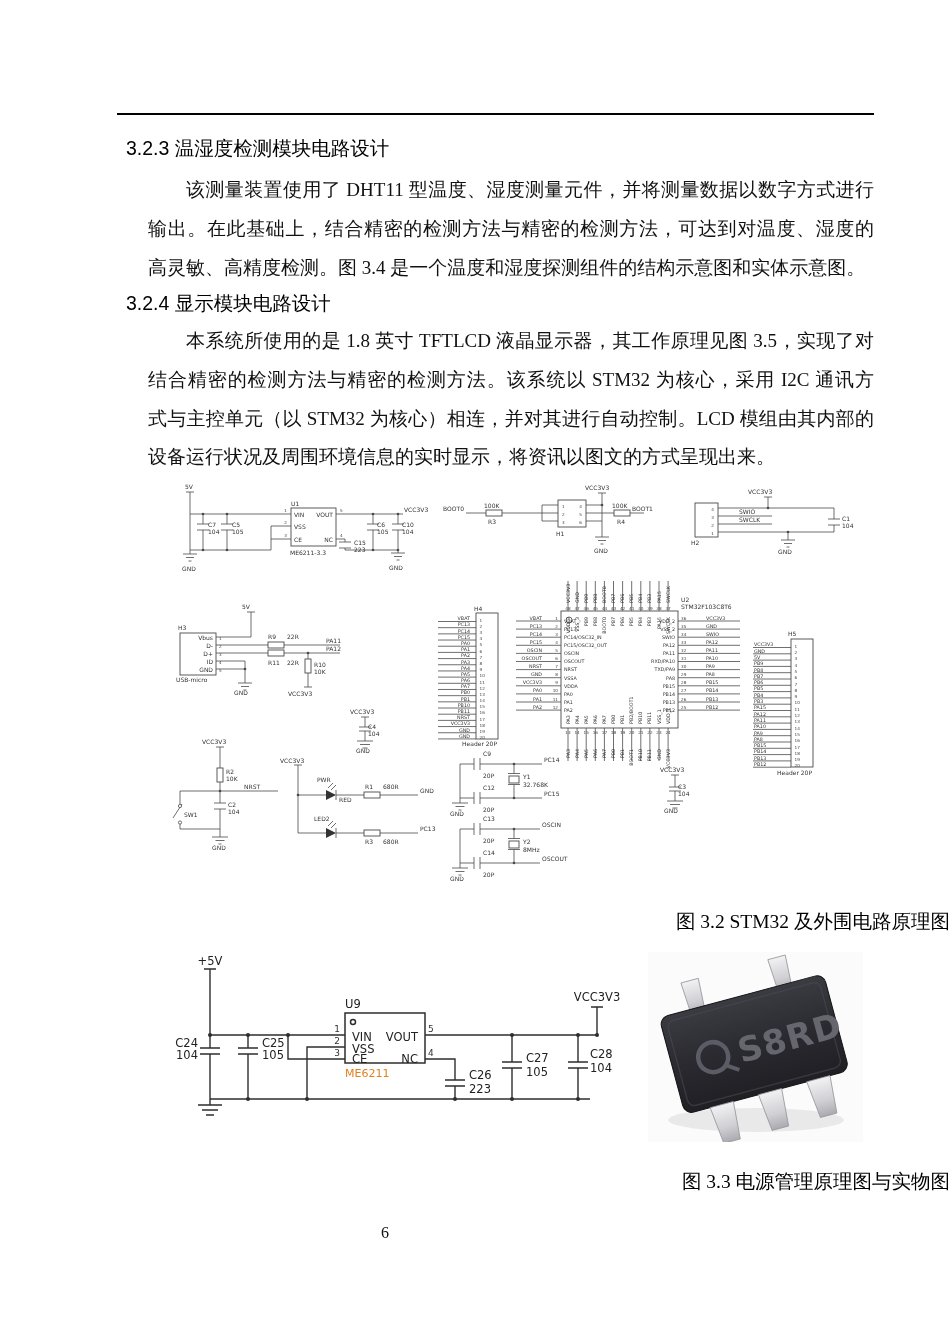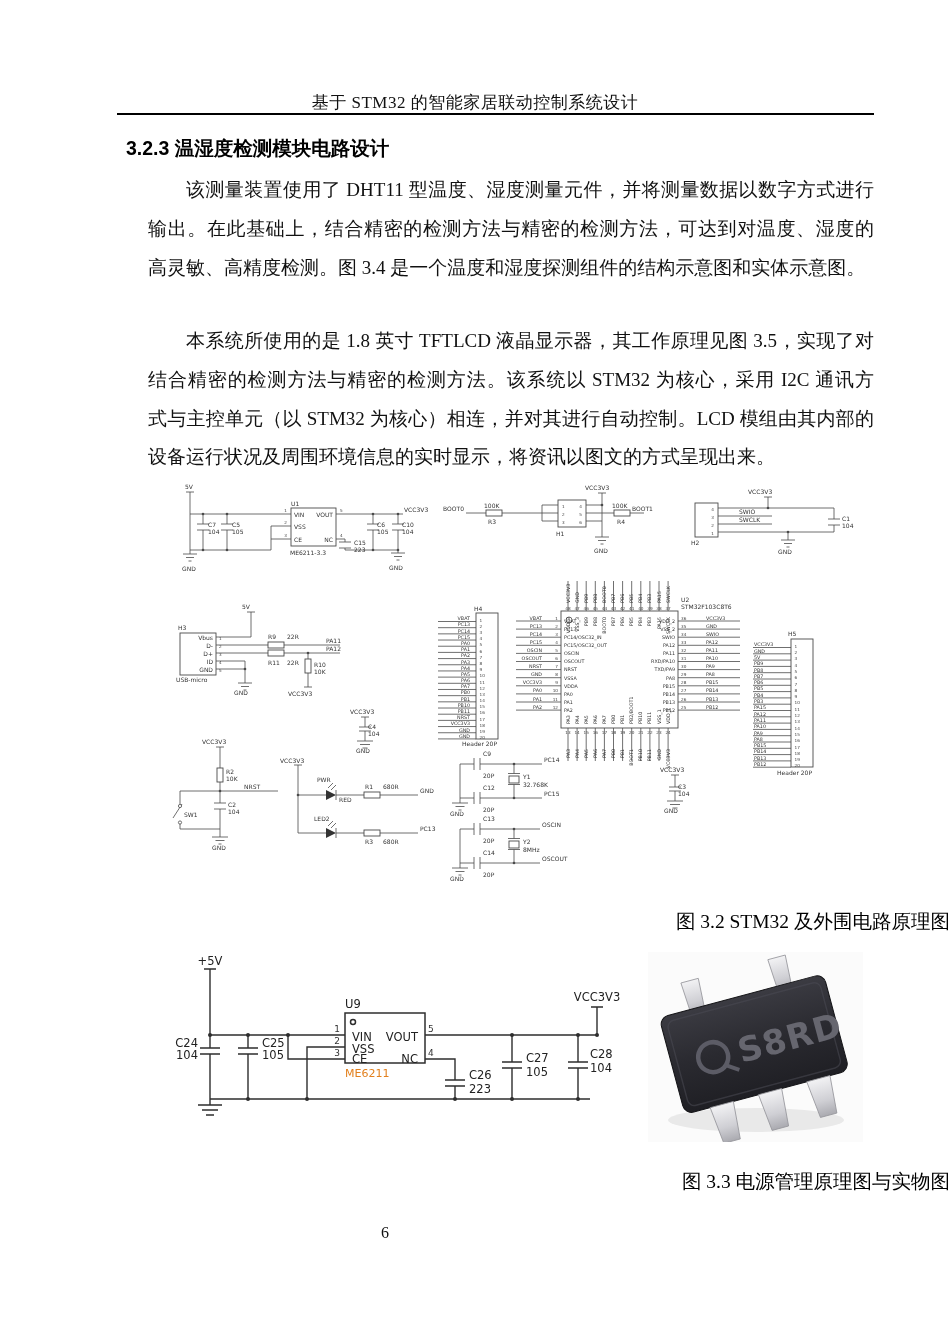--- a/index.html
+++ b/index.html
@@ -2,21 +2,21 @@
 <html><head>
 <meta charset="utf-8">
 <style>
   html,body{margin:0;padding:0;background:#888;}
   .page{position:relative;width:950px;height:1344px;background:#ffffff;overflow:hidden;
         font-family:"Liberation Serif","DejaVu Serif",serif;color:#111;}
   .hdr-title{position:absolute;top:91px;left:0;width:950px;text-align:center;
              font-size:17px;letter-spacing:.5px;}
   .hdr-rule{position:absolute;top:113px;left:117px;width:757px;height:2.4px;background:#000;}
   .heading{position:absolute;left:126px;margin:0;font-family:"Liberation Sans","DejaVu Sans",sans-serif;
-           font-size:19.5px;font-weight:700;color:#000;white-space:nowrap;}
+           font-size:19.5px;font-weight:400;color:#000;white-space:nowrap;}
   .para{position:absolute;left:127px;width:726px;margin-left:21px;}
   .tline{height:38.8px;line-height:38.8px;font-size:19px;white-space:nowrap;overflow:visible;}
   .tline.jfull{text-align:justify;text-align-last:justify;white-space:normal;height:38.8px;overflow:hidden;}
   .tline.indent{text-indent:38px;}
   .caption{position:absolute;left:50px;width:900px;text-align:right;font-size:19.5px;color:#000;}
   .pagenum{position:absolute;top:1224px;left:340px;width:90px;text-align:center;font-size:16px;}
   .fig{position:absolute;}
   
   .w{stroke:#4a4a4a;stroke-width:.8;fill:none;}
   .box{stroke:#4a4a4a;stroke-width:.9;fill:none;}
@@ -33,30 +33,30 @@
   text.l11{font:11.5px "DejaVu Sans",sans-serif;fill:#222;}
   text.l9{font:9px "DejaVu Sans",sans-serif;fill:#333;}
   text.orange{font:11px "DejaVu Sans",sans-serif;}
   .chiptext{font-family:"DejaVu Sans",sans-serif;font-weight:700;}
 </style>
 </head>
 <body>
 
 <div class="page">
 
-  <div class="hdr-title">基于 STM32 的智能家居联动控制系统设计</div>
   <div class="hdr-rule"></div>
 
   <h2 class="heading" style="top:135px">3.2.3 温湿度检测模块电路设计</h2>
   <div class="para" id="p0" style="top:171px">
       <div class="tline jfull indent">该测量装置使用了 DHT11 型温度、湿度测量元件，并将测量数据以数字方式进行</div>
       <div class="tline jfull">输出。在此基础上，结合精密的检测方法与精密的检测方法，可达到对温度、湿度的</div>
       <div class="tline">高灵敏、高精度检测。图 3.4 是一个温度和湿度探测组件的结构示意图和实体示意图。</div>
     </div>
 
+  <h2 class="heading" style="top:290px">3.2.4 显示模块电路设计</h2>
   <div class="para" id="p1" style="top:322px">
       <div class="tline jfull indent">本系统所使用的是 1.8 英寸  TFTLCD 液晶显示器，其工作原理见图 3.5，实现了对</div>
       <div class="tline jfull">结合精密的检测方法与精密的检测方法。该系统以 STM32 为核心，采用 I2C 通讯方</div>
       <div class="tline jfull">式与主控单元（以 STM32 为核心）相连，并对其进行自动控制。LCD 模组由其内部的</div>
       <div class="tline">设备运行状况及周围环境信息的实时显示，将资讯以图文的方式呈现出来。</div>
     </div>
 
   <div class="fig" style="left:168px;top:481px;width:706px;height:414px">
     <svg width="706" height="414" viewBox="0 0 706 414">
       <g>

